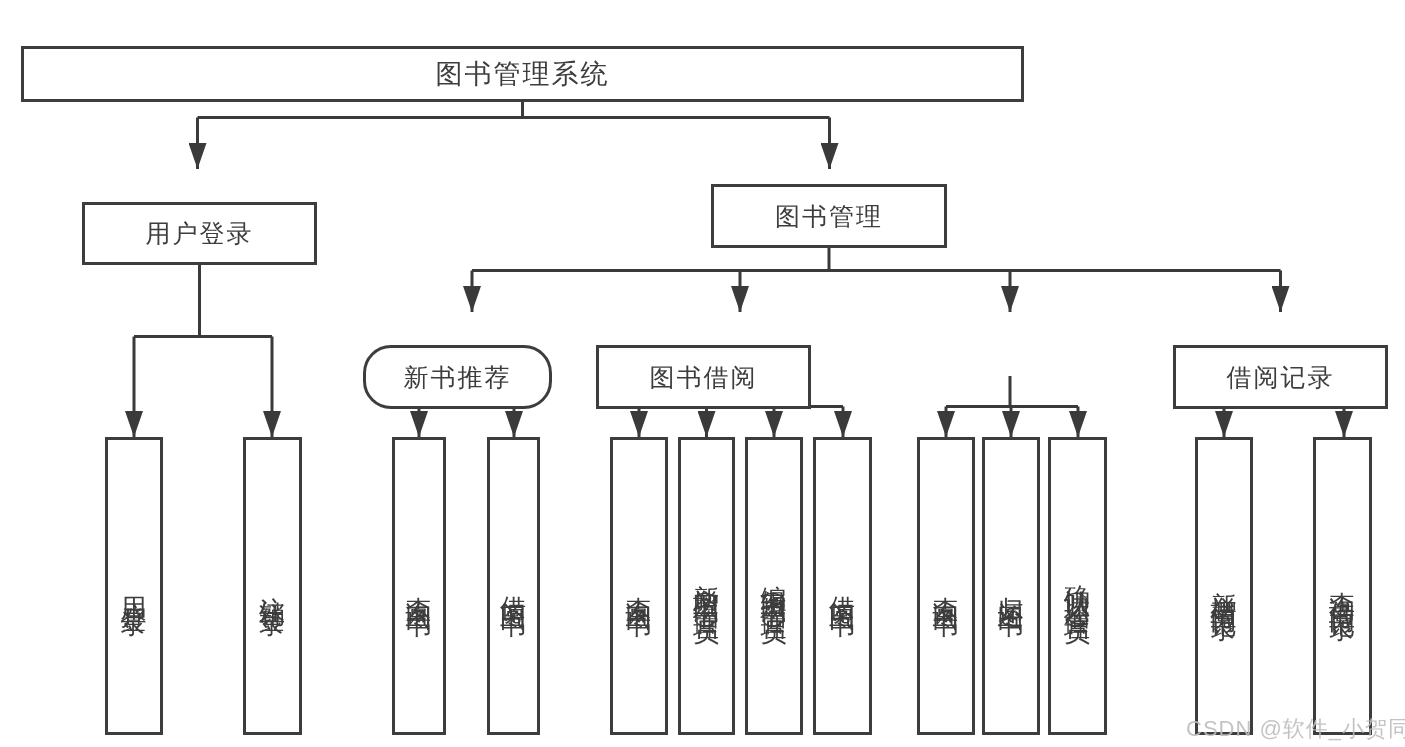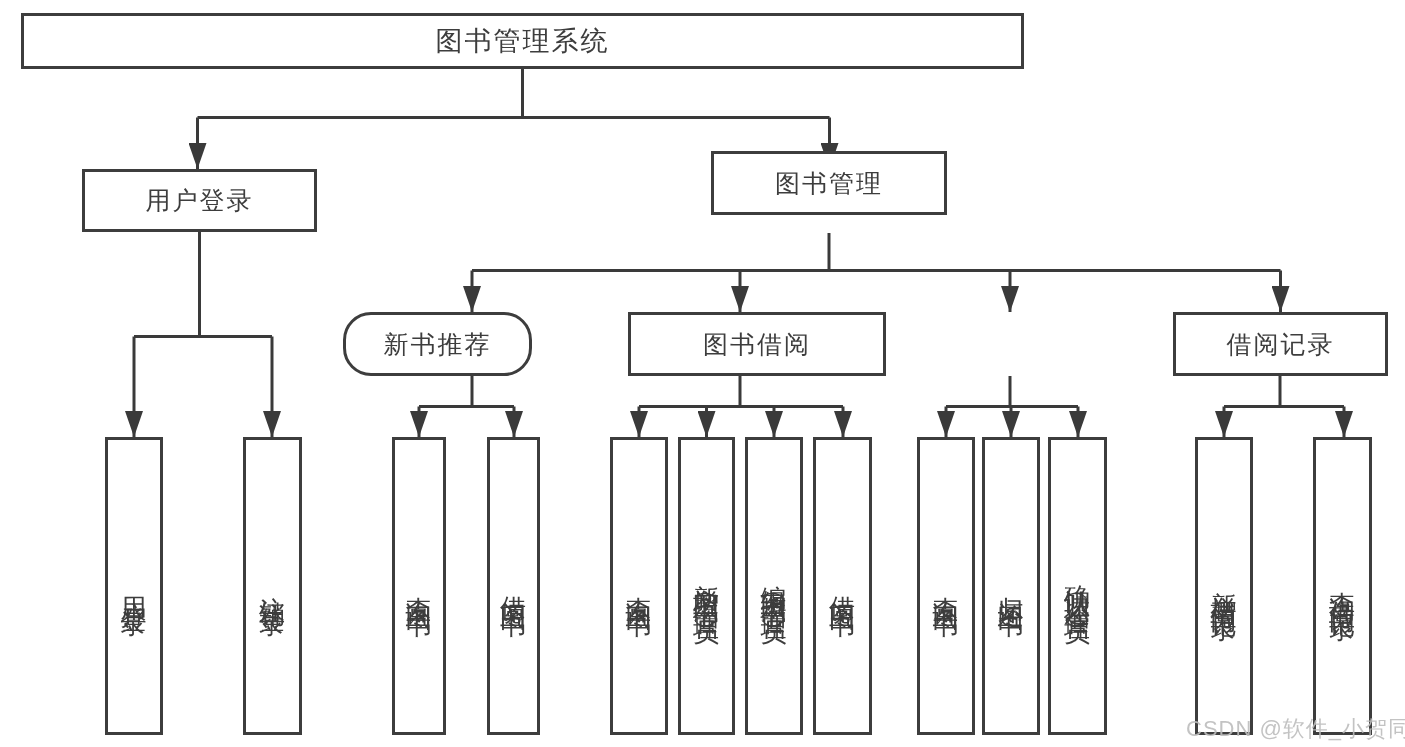--- a/index.html
+++ b/index.html
@@ -14,21 +14,21 @@
   .stage{position:relative;width:1405px;height:747px;background:var(--background);overflow:hidden;}
   .connector-layer{position:absolute;left:0;top:0;width:1405px;height:747px;}
   .connector-layer path{stroke:var(--line);stroke-width:3;fill:none;}
   .connector-layer .ah-shape{fill:var(--line);stroke:none;}
   .node{
     position:absolute;box-sizing:border-box;background:#fff;
     border:3px solid var(--box_border);
     display:flex;align-items:center;justify-content:center;
     color:var(--text);
   }
-  .node.h{font-size:25px;letter-spacing:2px;white-space:nowrap;}
+  .node.h{font-size:25px;letter-spacing:2px;white-space:nowrap;margin-top:33px;}
   .node.root-box{font-size:27px;letter-spacing:2px;}
   .node.v{
     writing-mode:vertical-rl;text-orientation:mixed;
     font-size:26px;letter-spacing:5px;line-height:1;
   }
   .watermark{
     position:absolute;left:1186px;top:714px;
     font-size:22px;letter-spacing:1px;color:var(--watermark);
     white-space:nowrap;opacity:0.9;z-index:5;
   }
@@ -91,22 +91,22 @@
       <path d="M1224 406.5 V437" marker-end="url(#ah)"></path>
       <path d="M1344 406.5 V437" marker-end="url(#ah)"></path>
     </g>
   </svg>
 
   <div class="node h root-box" style="left:21px;top:13px;width:1003px;height:56px;">图书管理系统</div>
 
   <div class="node h" style="left:82px;top:169px;width:235px;height:63px;">用户登录</div>
   <div class="node h" style="left:711px;top:151px;width:236px;height:64px;">图书管理</div>
 
-  <div class="node h" style="left:343px;top:312px;width:189px;height:64px;border-radius:28px;">新书推荐</div>
-  <div class="node h" style="left:628px;top:312px;width:258px;height:64px;">图书借阅</div>
+  <div class="node h" style="left:363px;top:312px;width:189px;height:64px;border-radius:28px;">新书推荐</div>
+  <div class="node h" style="left:596px;top:312px;width:215px;height:64px;">图书借阅</div>
   <div class="node h" style="left:1173px;top:312px;width:215px;height:64px;">借阅记录</div>
 
   <div class="node v" style="left:105px;top:437px;width:58px;height:298px;">用户登录</div>
   <div class="node v" style="left:243px;top:437px;width:59px;height:298px;">注销登录</div>
   <div class="node v" style="left:392px;top:437px;width:54px;height:298px;">查询图书</div>
   <div class="node v" style="left:487px;top:437px;width:53px;height:298px;">借阅图书</div>
   <div class="node v" style="left:610px;top:437px;width:58px;height:298px;">查询图书</div>
   <div class="node v" style="left:678px;top:437px;width:57px;height:298px;">新增图书（管理员）</div>
   <div class="node v" style="left:745px;top:437px;width:58px;height:298px;">编辑图书（管理员）</div>
   <div class="node v" style="left:813px;top:437px;width:59px;height:298px;">借阅图书</div>

